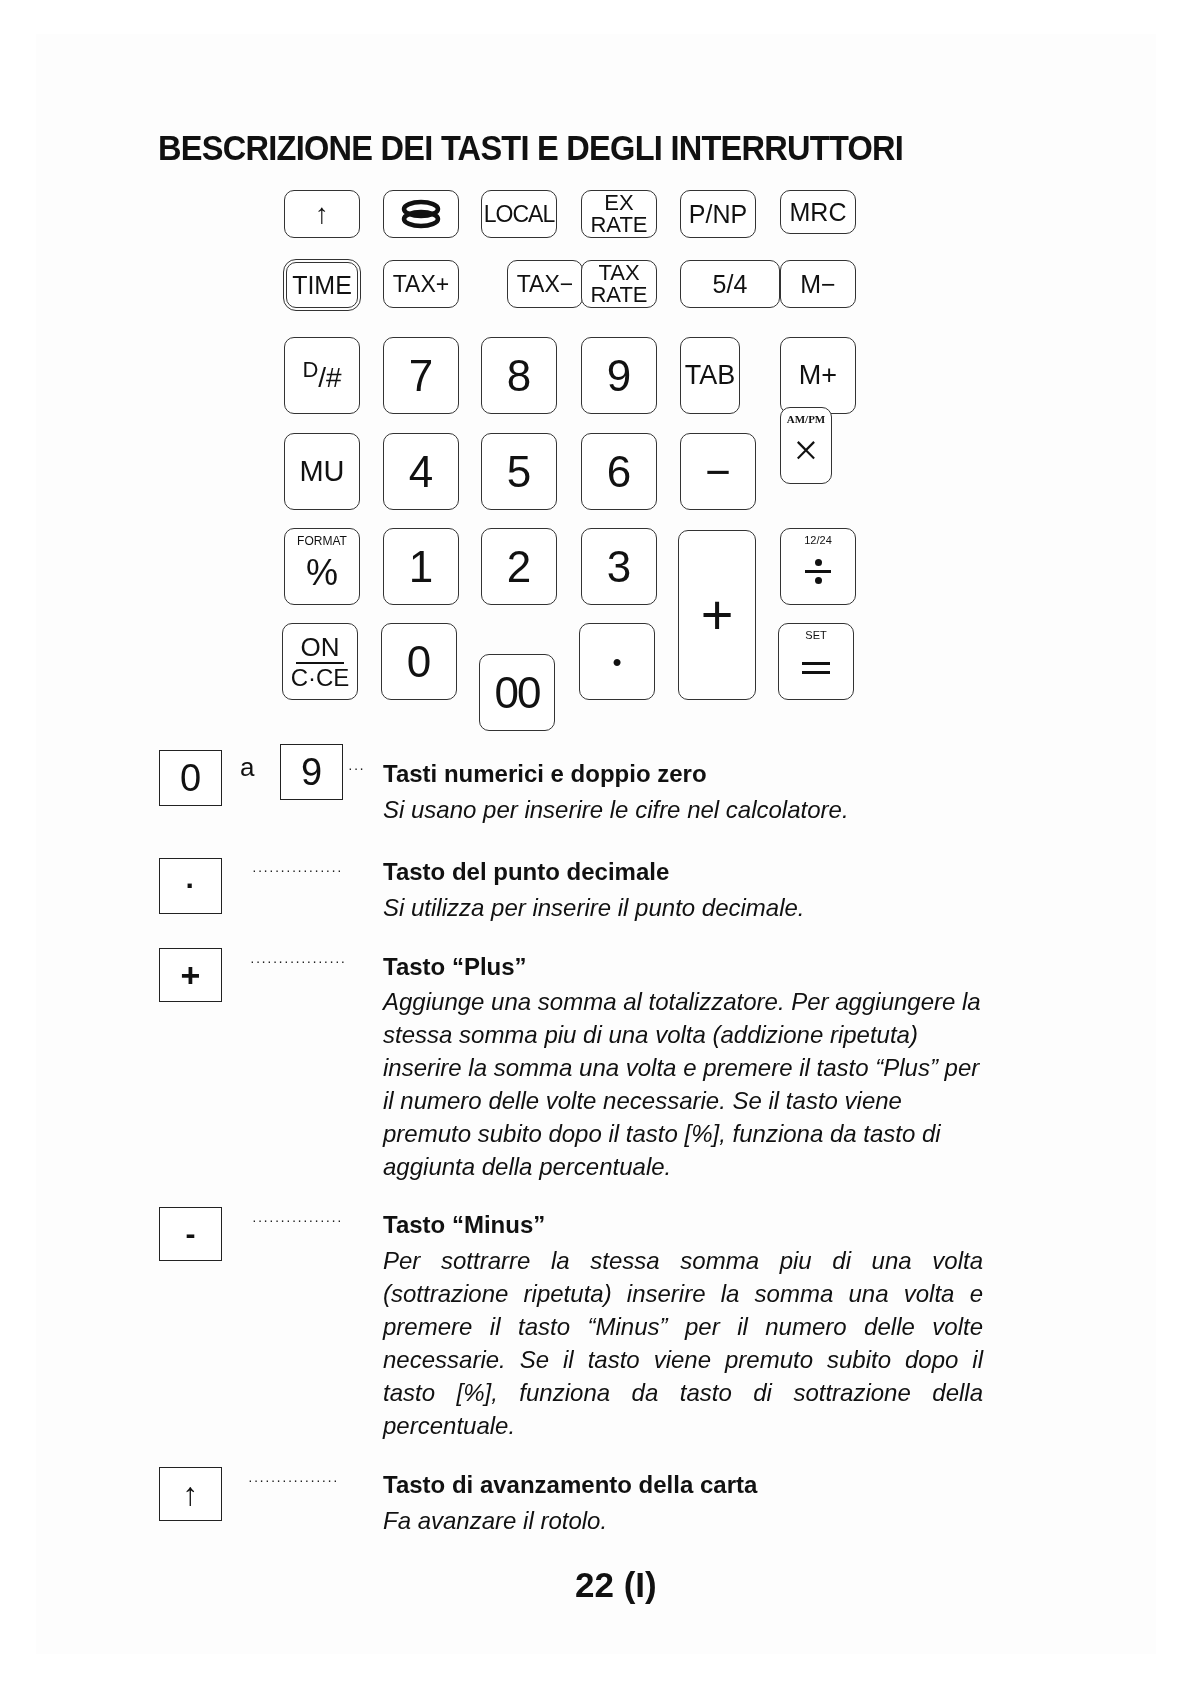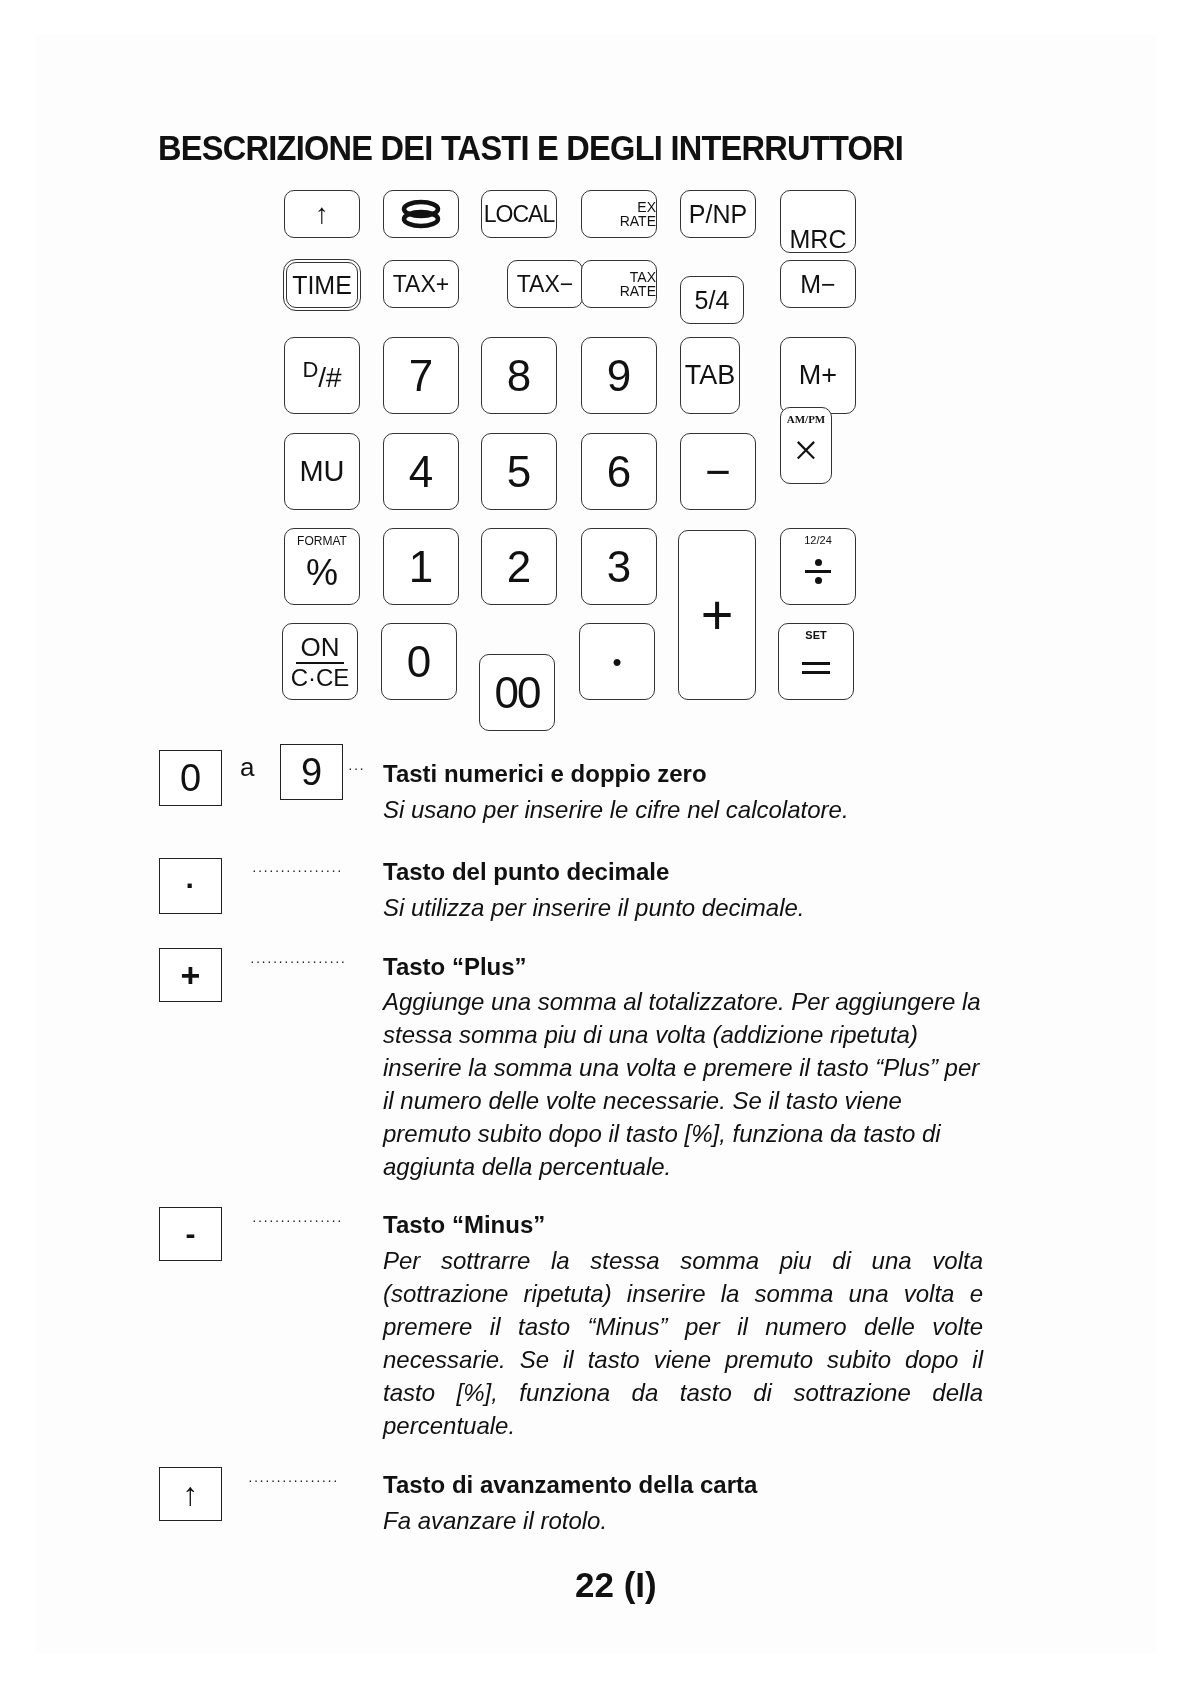--- a/index.html
+++ b/index.html
@@ -6,21 +6,21 @@
   body { width:1190px; height:1684px; position:relative; overflow:hidden;
          font-family:"Liberation Sans", sans-serif; color:#111; }
   .page { position:absolute; left:36px; top:34px; width:1120px; height:1620px; background:#fdfdfd; }
   .title { position:absolute; left:158px; top:128px; font-size:35px; font-weight:bold;
            letter-spacing:-0.8px; white-space:nowrap; transform:scaleX(0.93); transform-origin:left; }
   .key { position:absolute; box-sizing:border-box; border:1.6px solid #333; border-radius:10px;
          background:#fff; display:flex; align-items:center; justify-content:center; flex-direction:column;
          color:#111; line-height:1; }
   .key.double { outline:1.4px solid #333; outline-offset:2px; }
   .k-sm { font-size:25px; }
-  .k-xs { font-size:14px;align-items:flex-end; }
+  .k-xs { font-size:22px; }
   .k-lg { font-size:44px; }
   .k-md { font-size:32px; }
   .cap { font-size:11px; font-weight:bold; position:absolute; top:6px; left:0; right:0; text-align:center; }
   .frac { display:flex; flex-direction:column; align-items:center; font-size:26px; }
   .frac .bar { width:48px; height:2px; background:#111; margin:2px 0; }
   .desc-box { position:absolute; box-sizing:border-box; border:1.6px solid #222; background:#fff;
               display:flex; align-items:center; justify-content:center; font-size:38px; }
   .dots { position:absolute; font-size:14px; letter-spacing:1px; color:#222; white-space:nowrap; }
   .desc-title { position:absolute; left:383px; font-size:24px; font-weight:bold; white-space:nowrap; }
   .desc-body { position:absolute; left:383px; width:600px; font-size:24px; line-height:33px;font-style:italic; }
@@ -54,38 +54,38 @@
   <div class="key k-sm" style="left:481px;top:190px;width:76px;height:48px;font-size:23px;letter-spacing:-1px;">
     <span>LOCAL</span>
   </div>
   <div class="key k-xs" style="left:581px;top:190px;width:76px;height:48px;">
     <span>EX</span>
     <span>RATE</span>
   </div>
   <div class="key k-sm" style="left:680px;top:190px;width:76px;height:48px;">
     <span>P/NP</span>
   </div>
-  <div class="key k-sm" style="left:780px;top:190px;width:76px;height:63px;justify-content:flex-end;">
+  <div class="key k-sm" style="left:780px;top:190px;width:76px;height:44px;">
     <span>MRC</span>
   </div>
 
   <div class="key k-sm double" style="left:286px;top:262px;width:72px;height:46px;">
     <span>TIME</span>
   </div>
   <div class="key k-sm" style="left:383px;top:260px;width:76px;height:48px;font-size:23px;">
     <span>TAX+</span>
   </div>
   <div class="key k-sm" style="left:481px;top:260px;width:76px;height:48px;font-size:23px;margin-left:26px;">
     <span>TAX−</span>
   </div>
   <div class="key k-xs" style="left:581px;top:260px;width:76px;height:48px;">
     <span>TAX</span>
     <span>RATE</span>
   </div>
-  <div class="key k-sm" style="left:680px;top:260px;width:64px;height:48px;margin-top:16px;">
+  <div class="key k-sm" style="left:680px;top:260px;width:100px;height:48px;">
     <span>5/4</span>
   </div>
   <div class="key k-sm" style="left:780px;top:260px;width:76px;height:48px;">
     <span>M−</span>
   </div>
 
   <div class="key" style="left:284px;top:337px;width:76px;height:77px;font-size:28px;">
     <span><sup style="font-size:22px;">D</sup><span>/#</span></span>
   </div>
   <div class="key k-lg" style="left:383px;top:337px;width:76px;height:77px;">
@@ -159,21 +159,21 @@
   <div class="key k-lg" style="left:381px;top:623px;width:76px;height:77px;">
       <span>0</span>
     </div>
   <div class="key k-lg" style="left:479px;top:623px;width:76px;height:77px;letter-spacing:-2px;margin-top:31px;">
       <span>00</span>
     </div>
   <div class="key" style="left:579px;top:623px;width:76px;height:77px;font-size:26px;">
       <span>•</span>
     </div>
   <div class="key" style="left:778px;top:623px;width:76px;height:77px;">
-    <span class="cap" style="font-weight:bold;">SET</span>
+    <span class="cap" style="font-weight:normal;">SET</span>
     <span class="eqglyph">
         <span class="ln"></span>
         <span class="ln"></span>
       </span>
   </div>
 </div>
 
 <div class="desc-box" style="left:159px;top:750px;width:63px;height:56px;">
     <span>0</span>
   </div>

